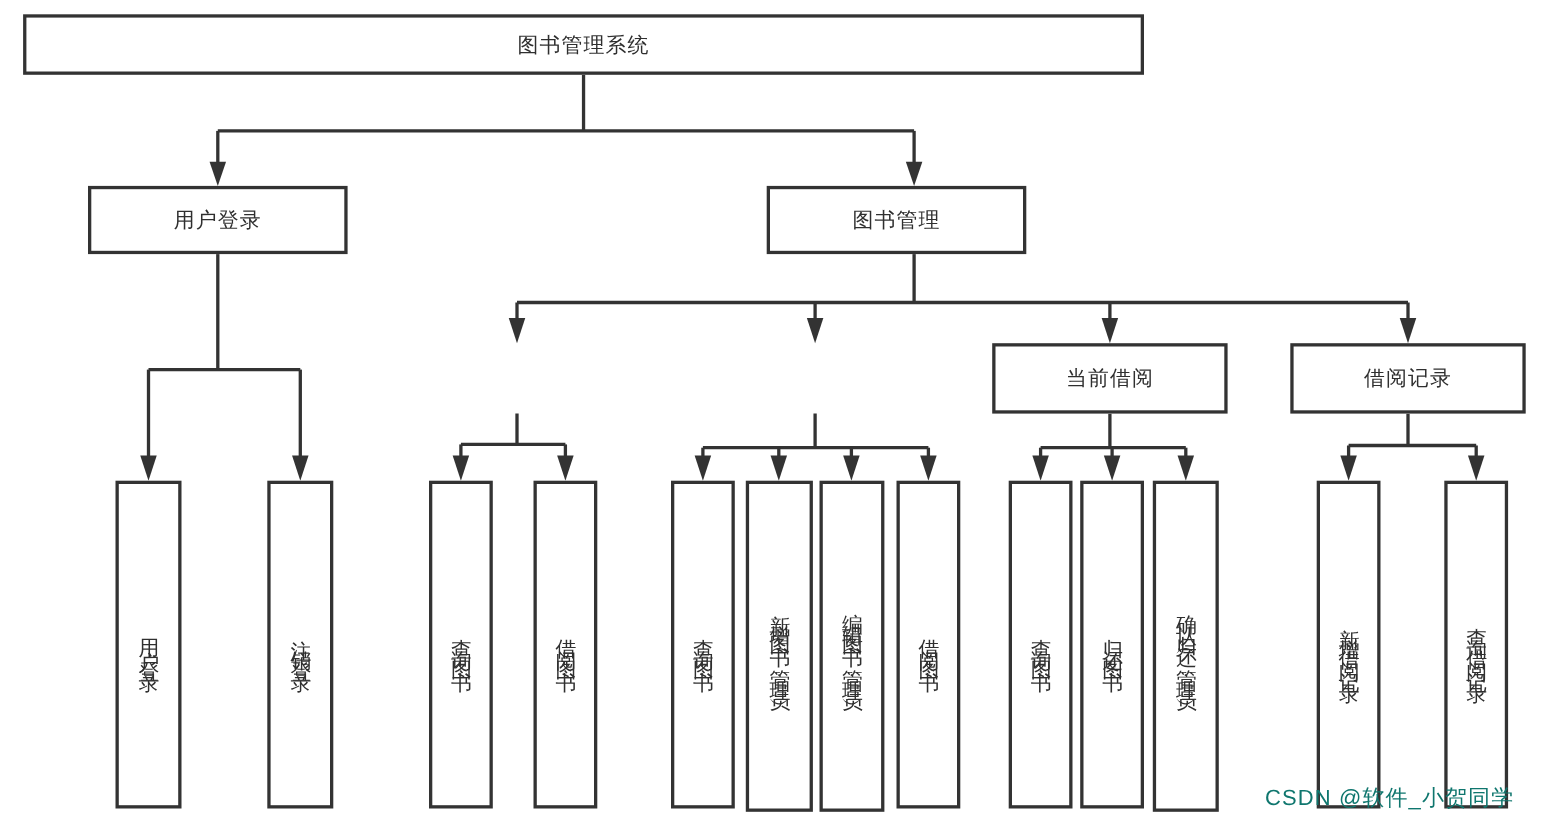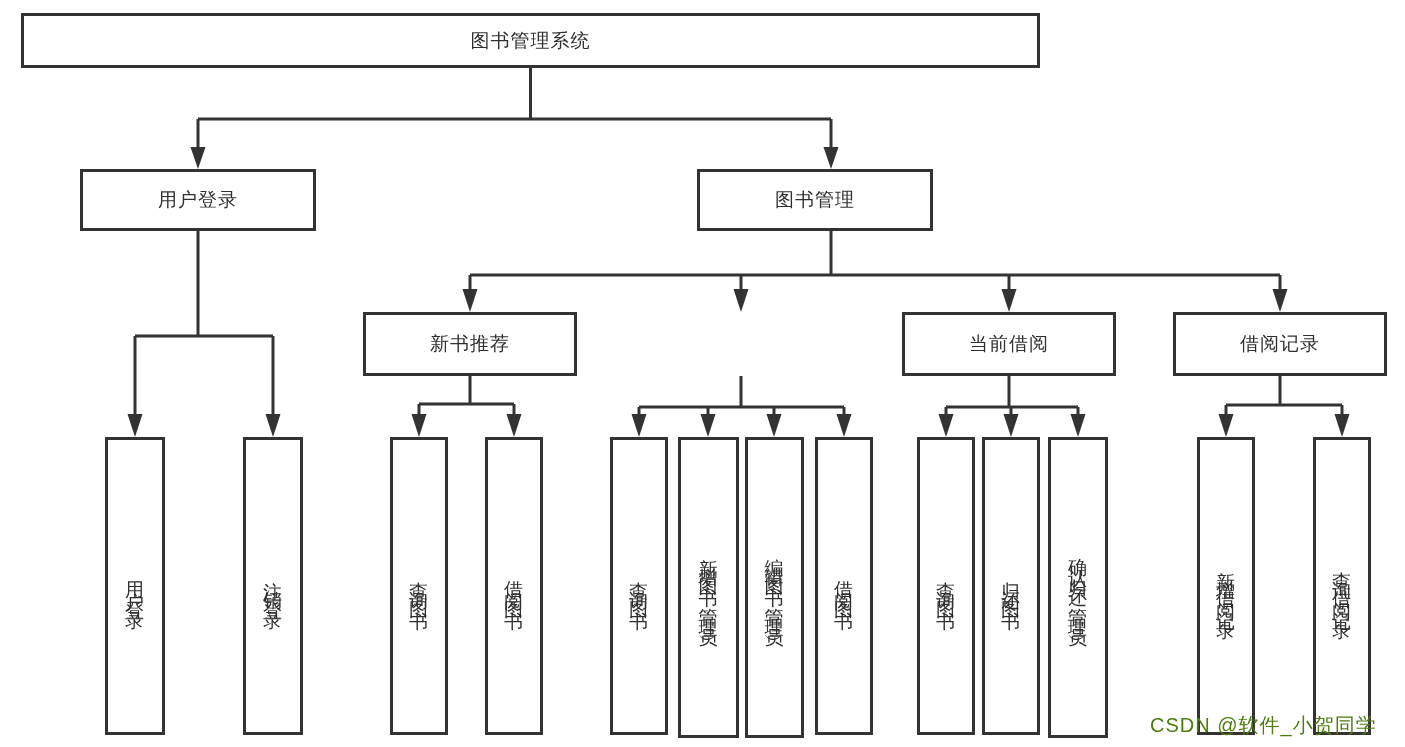--- a/index.html
+++ b/index.html
@@ -41,21 +41,21 @@
   .leaf span {
     writing-mode: vertical-rl;
     letter-spacing: 10px;
     line-height: 1;
   }
   .watermark {
     position: absolute;
     left: 1150px;
     top: 712px;
     font-size: 20px;
-    color: #4d7c0f;
+    color: #0f766e;
     z-index: 5;
     white-space: nowrap;
     letter-spacing: 1px;
   }
   .stroke { stroke: #333333; stroke-width: 3; fill: none; }
   .head { fill: #333333; stroke: none; }
 </style>
 </head>
 <body>
 
@@ -134,23 +134,20 @@
     <span>图书管理系统</span>
   </div>
 
   <div class="box" style="left:80px;top:169px;width:236px;height:62px">
     <span>用户登录</span>
   </div>
   <div class="box" style="left:697px;top:169px;width:236px;height:62px">
     <span>图书管理</span>
   </div>
 
-  <div class="box" style="left:363px;top:312px;width:214px;height:64px">
-    <span>新书推荐</span>
-  </div>
   <div class="box" style="left:1173px;top:312px;width:214px;height:64px">
     <span>借阅记录</span>
   </div>
   <div class="box" style="left:902px;top:312px;width:214px;height:64px">
     <span>当前借阅</span>
   </div>
 
   <div class="box leaf" style="left:105px;top:437px;width:60px;height:298px">
     <span>用户登录</span>
   </div>

